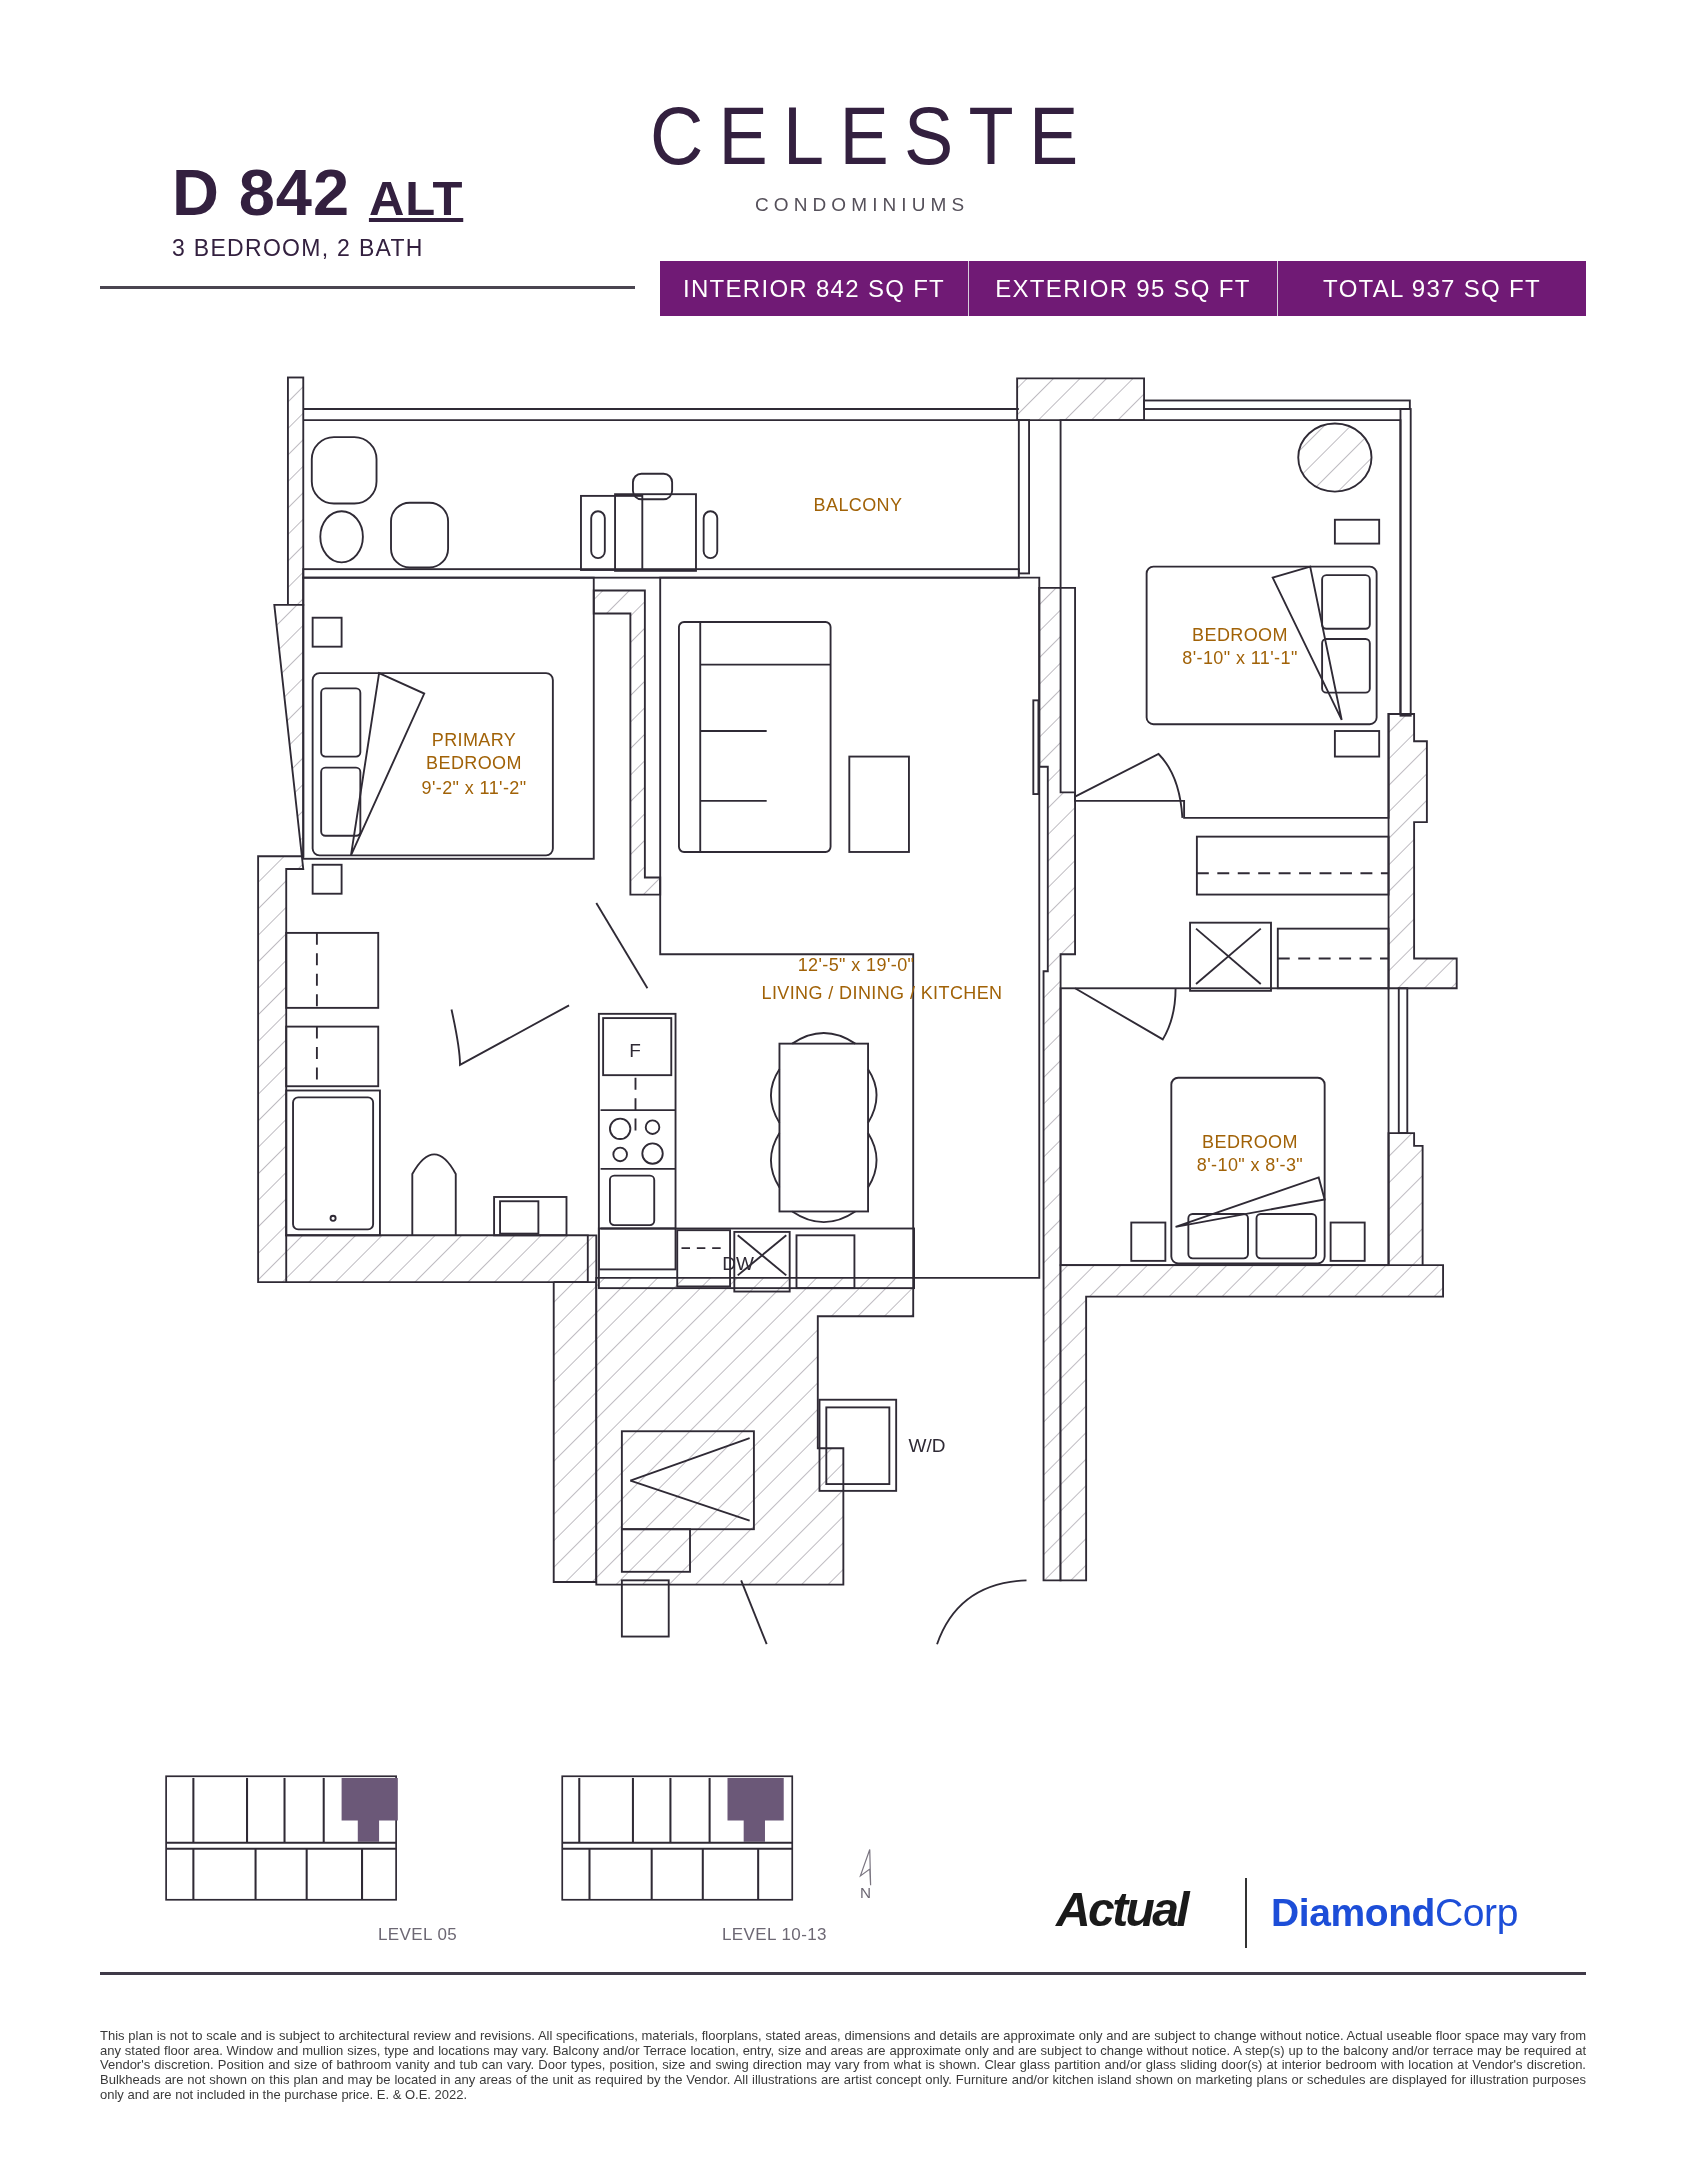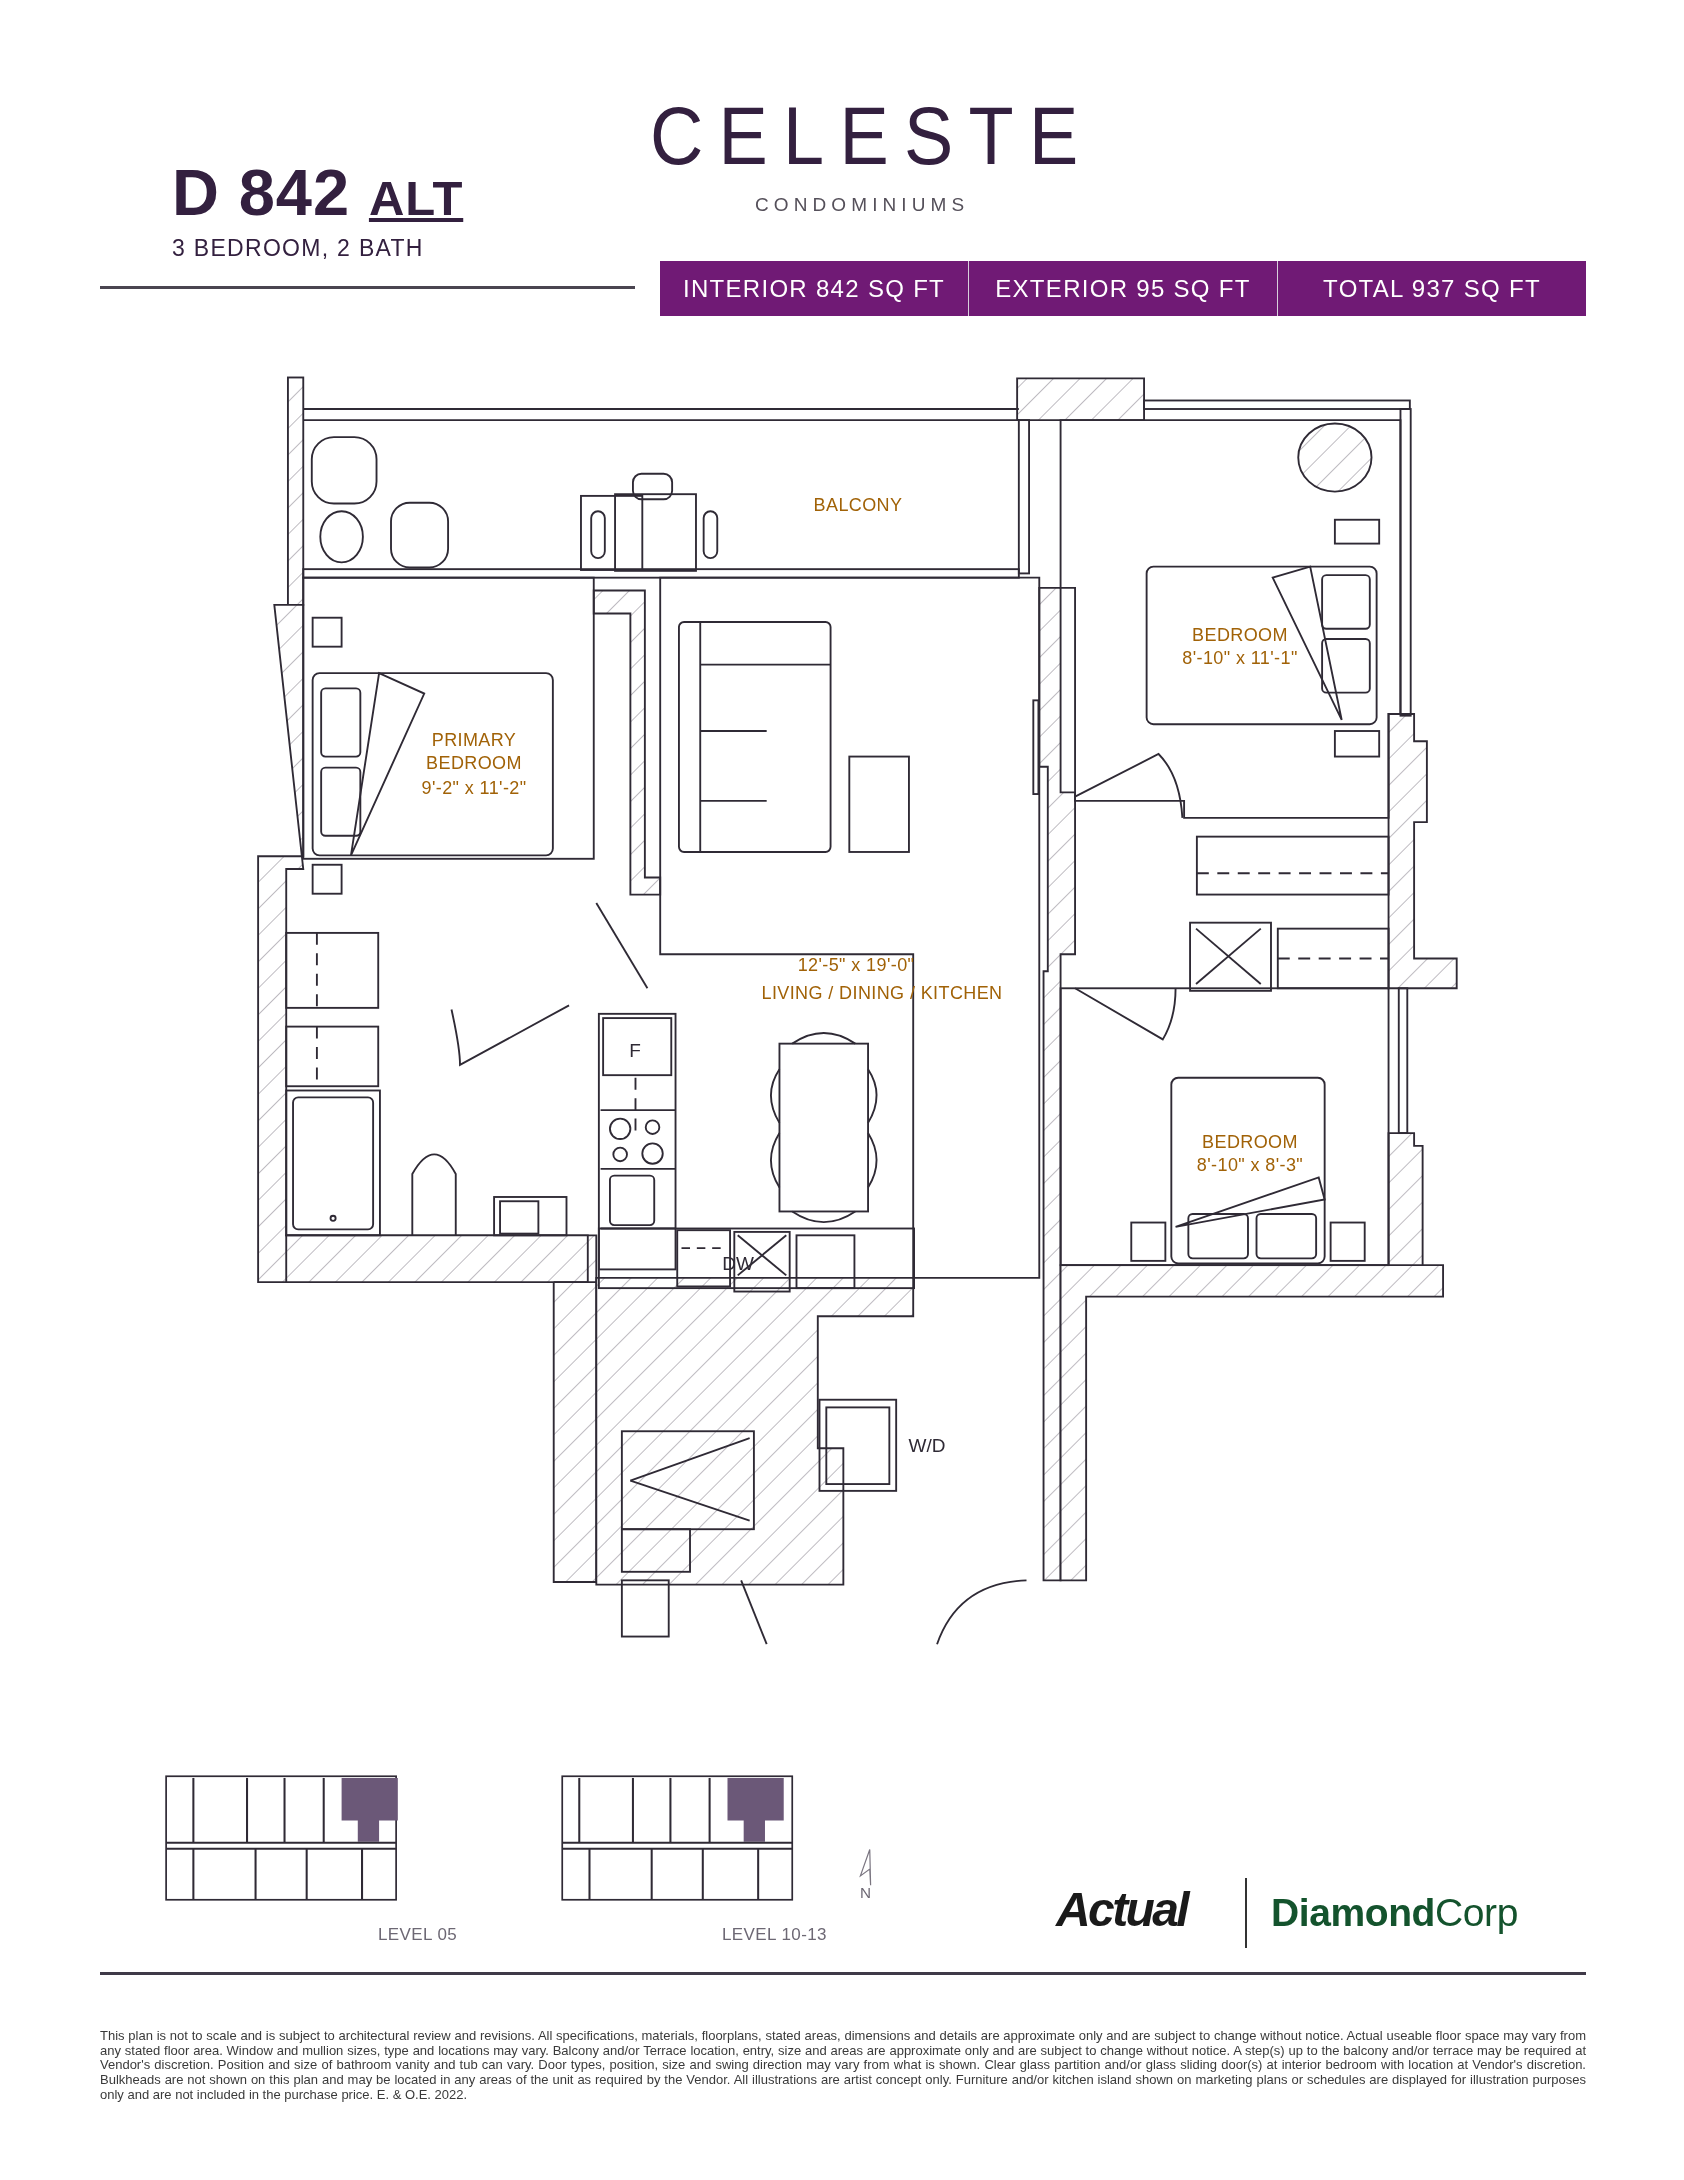--- a/index.html
+++ b/index.html
@@ -13,21 +13,21 @@
   .brand-sub{left:755px;top:194px;font-size:19px;letter-spacing:5.1px;color:#55505a;}
   .area-bar{left:660px;top:261px;width:926px;height:55px;background:#701a75;display:flex;}
   .area-cell{flex:1;display:flex;align-items:center;justify-content:center;color:#ffffff;font-size:24px;letter-spacing:1.3px;border-right:1.7px solid #d8cfdc;}
   .area-cell:last-child{border-right:none;}
   .plan{left:0;top:0;}
   .room-label{position:absolute;text-align:center;font-size:18px;letter-spacing:0.4px;color:#a16207;line-height:1.25;transform:translateX(-50%);white-space:nowrap;}
   .appl-label{position:absolute;font-size:19px;color:#2f2a35;transform:translate(-50%,-50%);}
   .keyplan-label{position:absolute;font-size:17px;color:#6d6874;letter-spacing:0.4px;}
   .logo-alterra{left:1056px;top:1882px;font-size:48px;font-weight:bold;letter-spacing:-2.6px;color:#1a1a1a;font-style:italic;}
   .logo-sep{left:1245px;top:1878px;width:1.7px;height:70px;background:#333;}
-  .logo-diamond{left:1271px;top:1891px;font-size:39px;color:#14532d;letter-spacing:-0.4px;}
+  .logo-diamond{left:1271px;top:1891px;font-size:39px;color:#1d4ed8;letter-spacing:-0.4px;}
   .logo-diamond b{font-weight:bold;}
   .rule-bottom{left:100px;top:1972px;width:1486px;height:2.6px;background:#3f3a48;}
   .disclaimer{left:100px;top:2029px;width:1486px;font-size:13px;line-height:14.7px;color:#3a3a3a;text-align:justify;}
 </style>
 </head>
 <body>
 
 <div class="abs unit-title">
   <span>D 842</span>
   <span class="alt">ALT</span>

